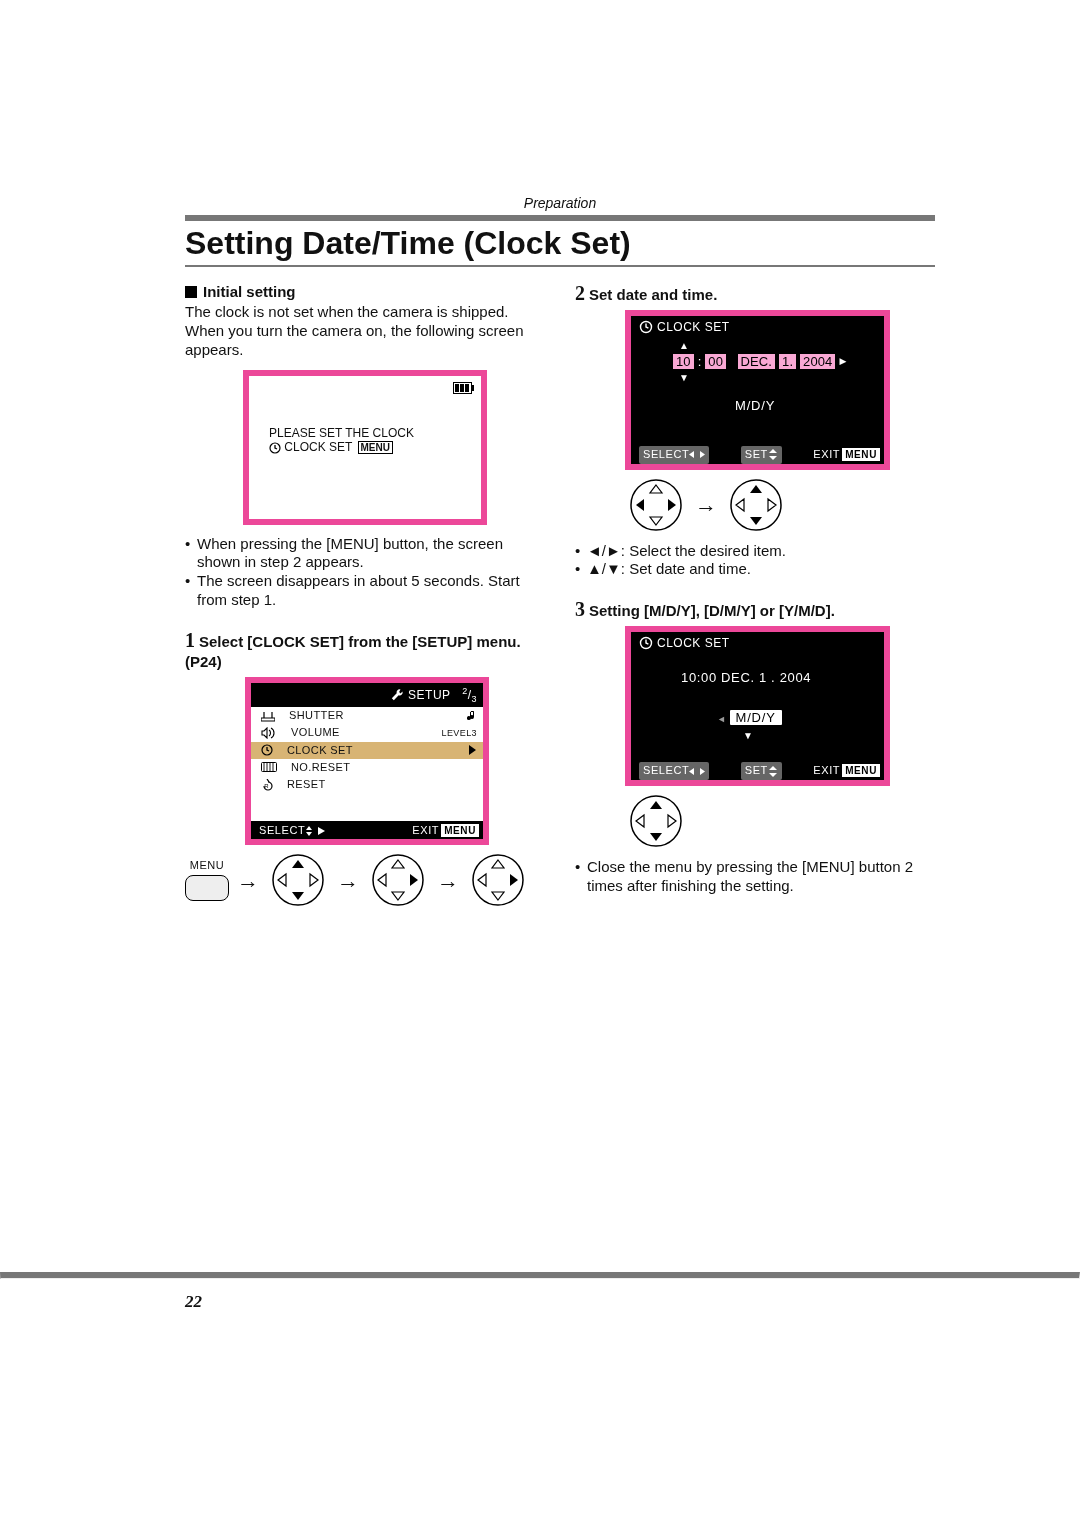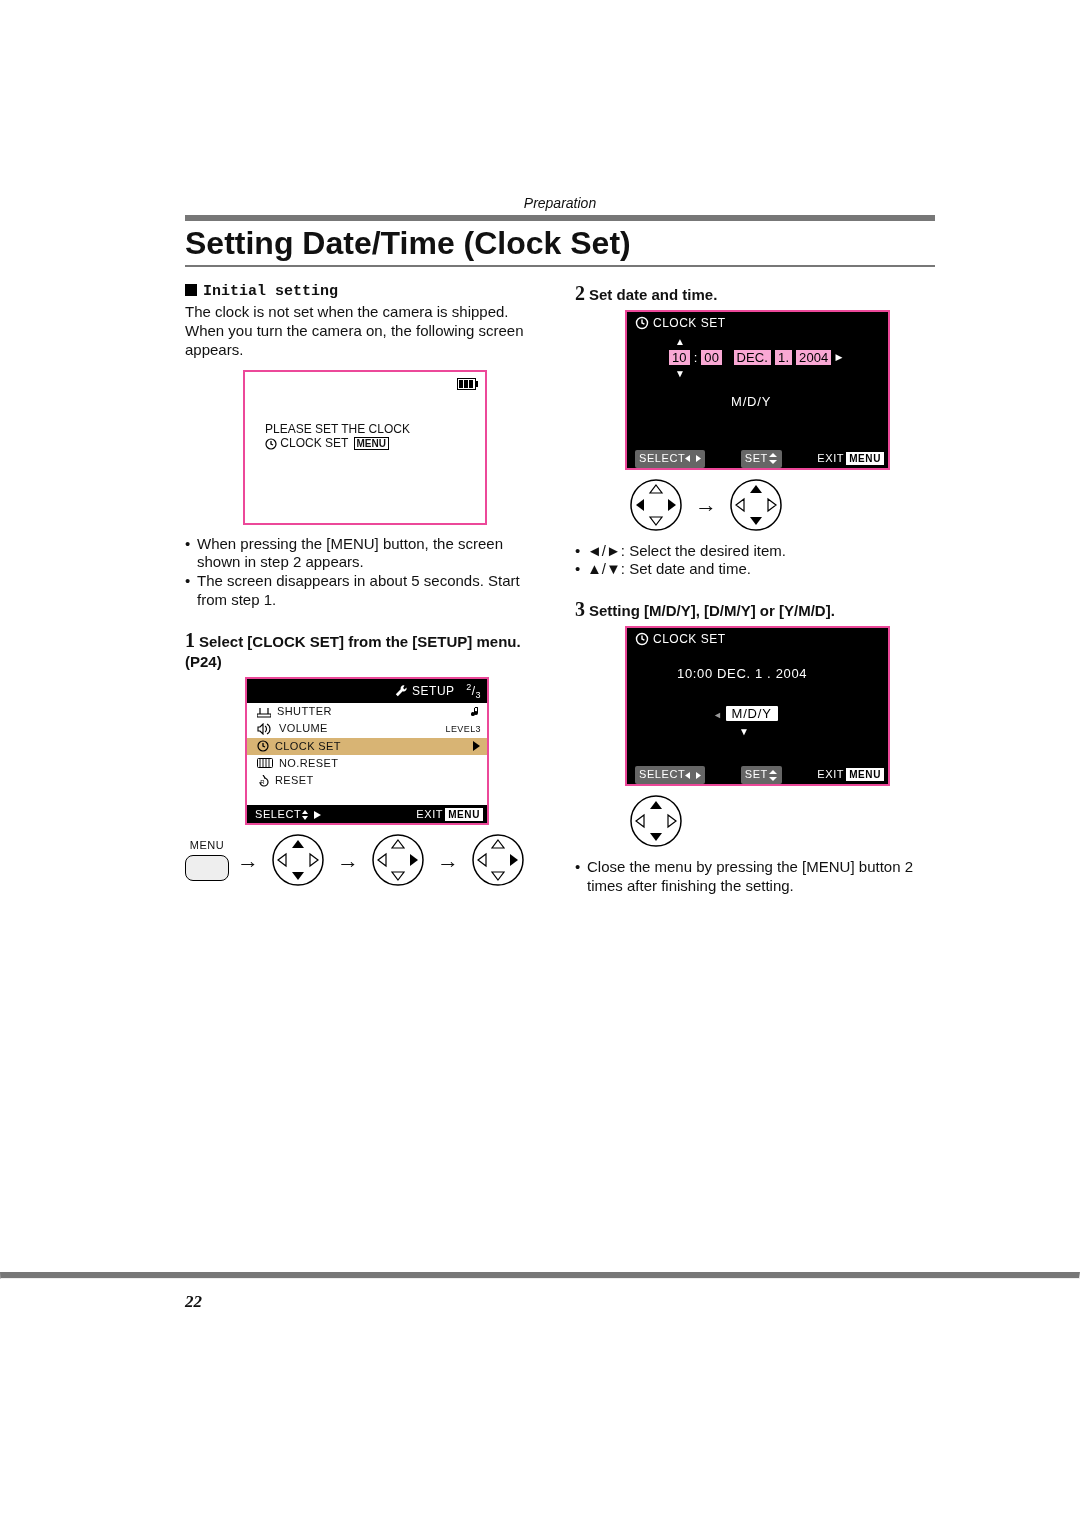--- a/index.html
+++ b/index.html
@@ -43,21 +43,20 @@
     display: flex;
     gap: 30px;
   }
   .col {
     flex: 1 1 0;
     min-width: 0;
   }
   .sub-head {
     font-weight: 700;
     margin: 2px 0 2px 0;
-    font-family: Liberation Mono, monospace;
   }
   .square {
     display: inline-block;
     width: 12px;
     height: 12px;
     background: #000;
     margin-right: 6px;
     vertical-align: -1px;
   }
   .bullet-list {
@@ -82,21 +81,21 @@
   }
   .num {
     font-family: Georgia, serif;
     font-weight: 700;
     font-size: 20px;
     margin-right: 4px;
   }
 
   
   .lcd {
-    border: 2px solid #ec4899;
+    border: 6px solid #ec4899;
     box-sizing: border-box;
     font: 12px/1.2 Arial, sans-serif;
     position: relative;
     background: #fff;
   }
   .lcd.warn {
     width: 244px;
     height: 155px;
     margin: 10px auto 0 auto;
   }
@@ -115,21 +114,21 @@
     line-height: 11px;
   }
   .bat-icon {
     position: absolute;
     right: 6px;
     top: 6px;
   }
 
   .lcd.setup {
     width: 244px;
-    height: 148px;
+    height: 168px;
     margin: 6px 0 0 60px;
   }
   .setup-band {
     height: 24px;
     background: #000;
     color: #fff;
     display: flex;
     align-items: center;
     justify-content: flex-end;
     padding: 0 6px 0 4px;
@@ -145,21 +144,21 @@
     vertical-align: sub;
   }
   .setup-rows {
     padding: 0 0 0 0;
   }
   .setup-row {
     display: flex;
     align-items: center;
     font-size: 11px;
     padding: 2px 6px 2px 10px;
-    gap: 6px;
+    gap: 14px;
     letter-spacing: 0.4px;
   }
   .setup-row .label { flex: 1; }
   .setup-row .tail { font-size: 9px; }
   .setup-row.active {
     background: #d8b474;
   }
   .setup-foot {
     position: absolute;
     left: 0; right: 0; bottom: 0;

